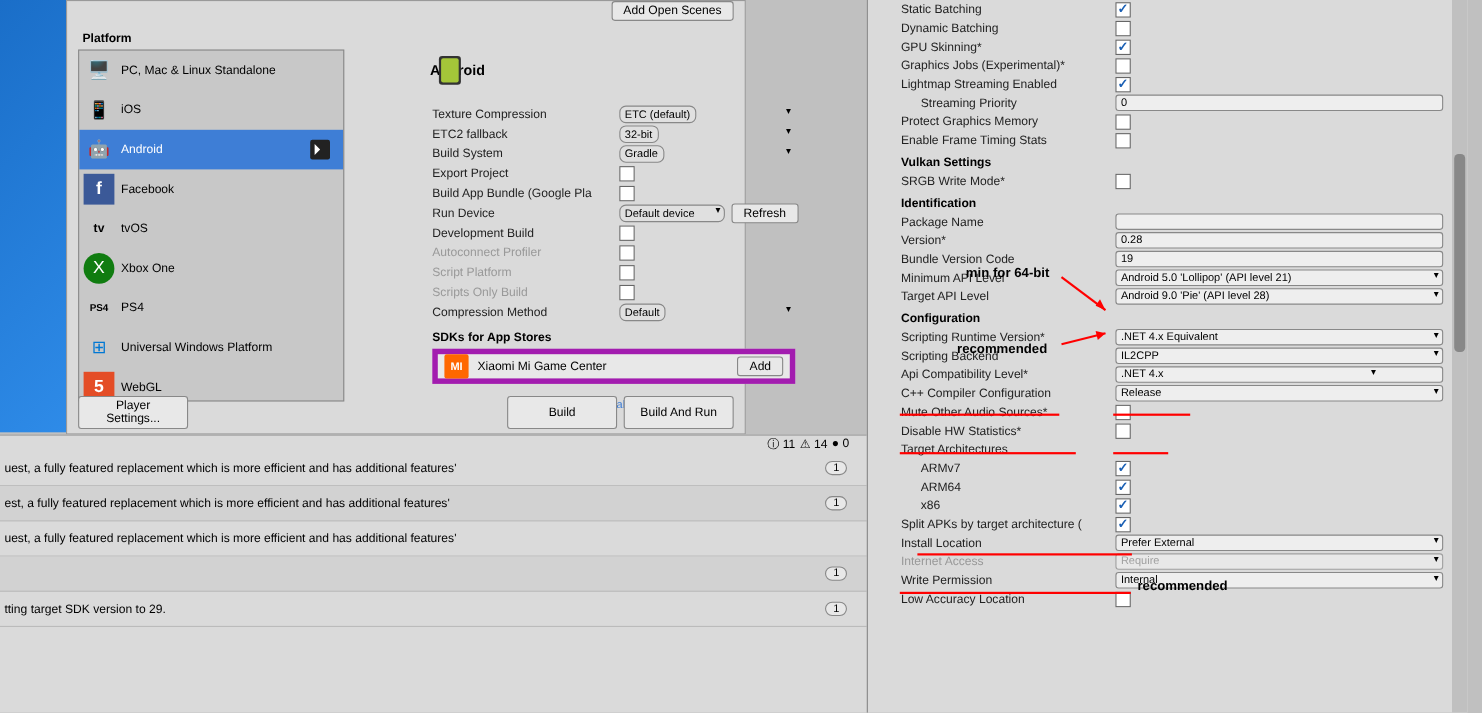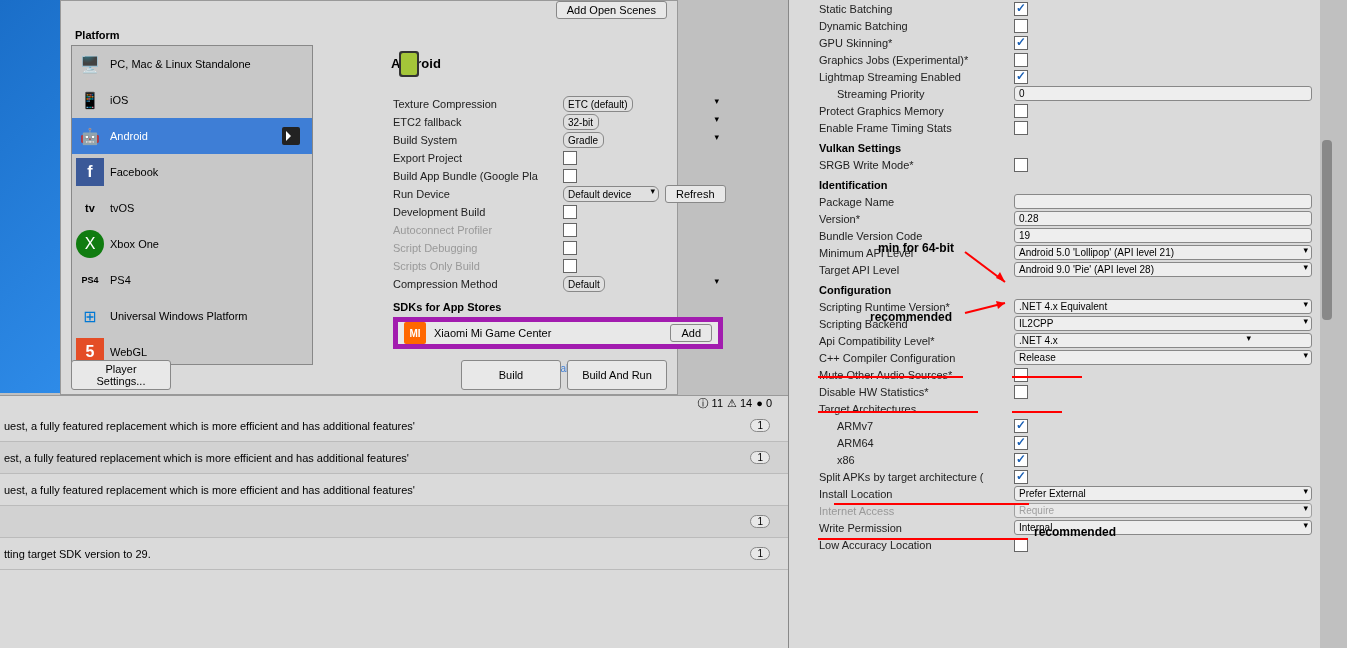--- a/index.html
+++ b/index.html
@@ -133,21 +133,21 @@
       </div>
     <div class="settings-row">
         <span class="lbl">Development Build</span>
         <input type="checkbox" class="chk" style="">
       </div>
     <div class="settings-row">
         <span class="lbl dis">Autoconnect Profiler</span>
         <input type="checkbox" class="chk" disabled="" style="">
       </div>
     <div class="settings-row">
-        <span class="lbl dis">Script Debugging</span>
+        <span class="lbl dis">Script Platform</span>
         <input type="checkbox" class="chk" disabled="" style="">
       </div>
     <div class="settings-row">
         <span class="lbl dis">Scripts Only Build</span>
         <input type="checkbox" class="chk" disabled="" style="">
       </div>
     <div class="settings-row">
         <span class="lbl">Compression Method</span>
         <span class="dd" style="flex:1;max-width:160px;"><select><option>Default</option></select></span>
       </div>

